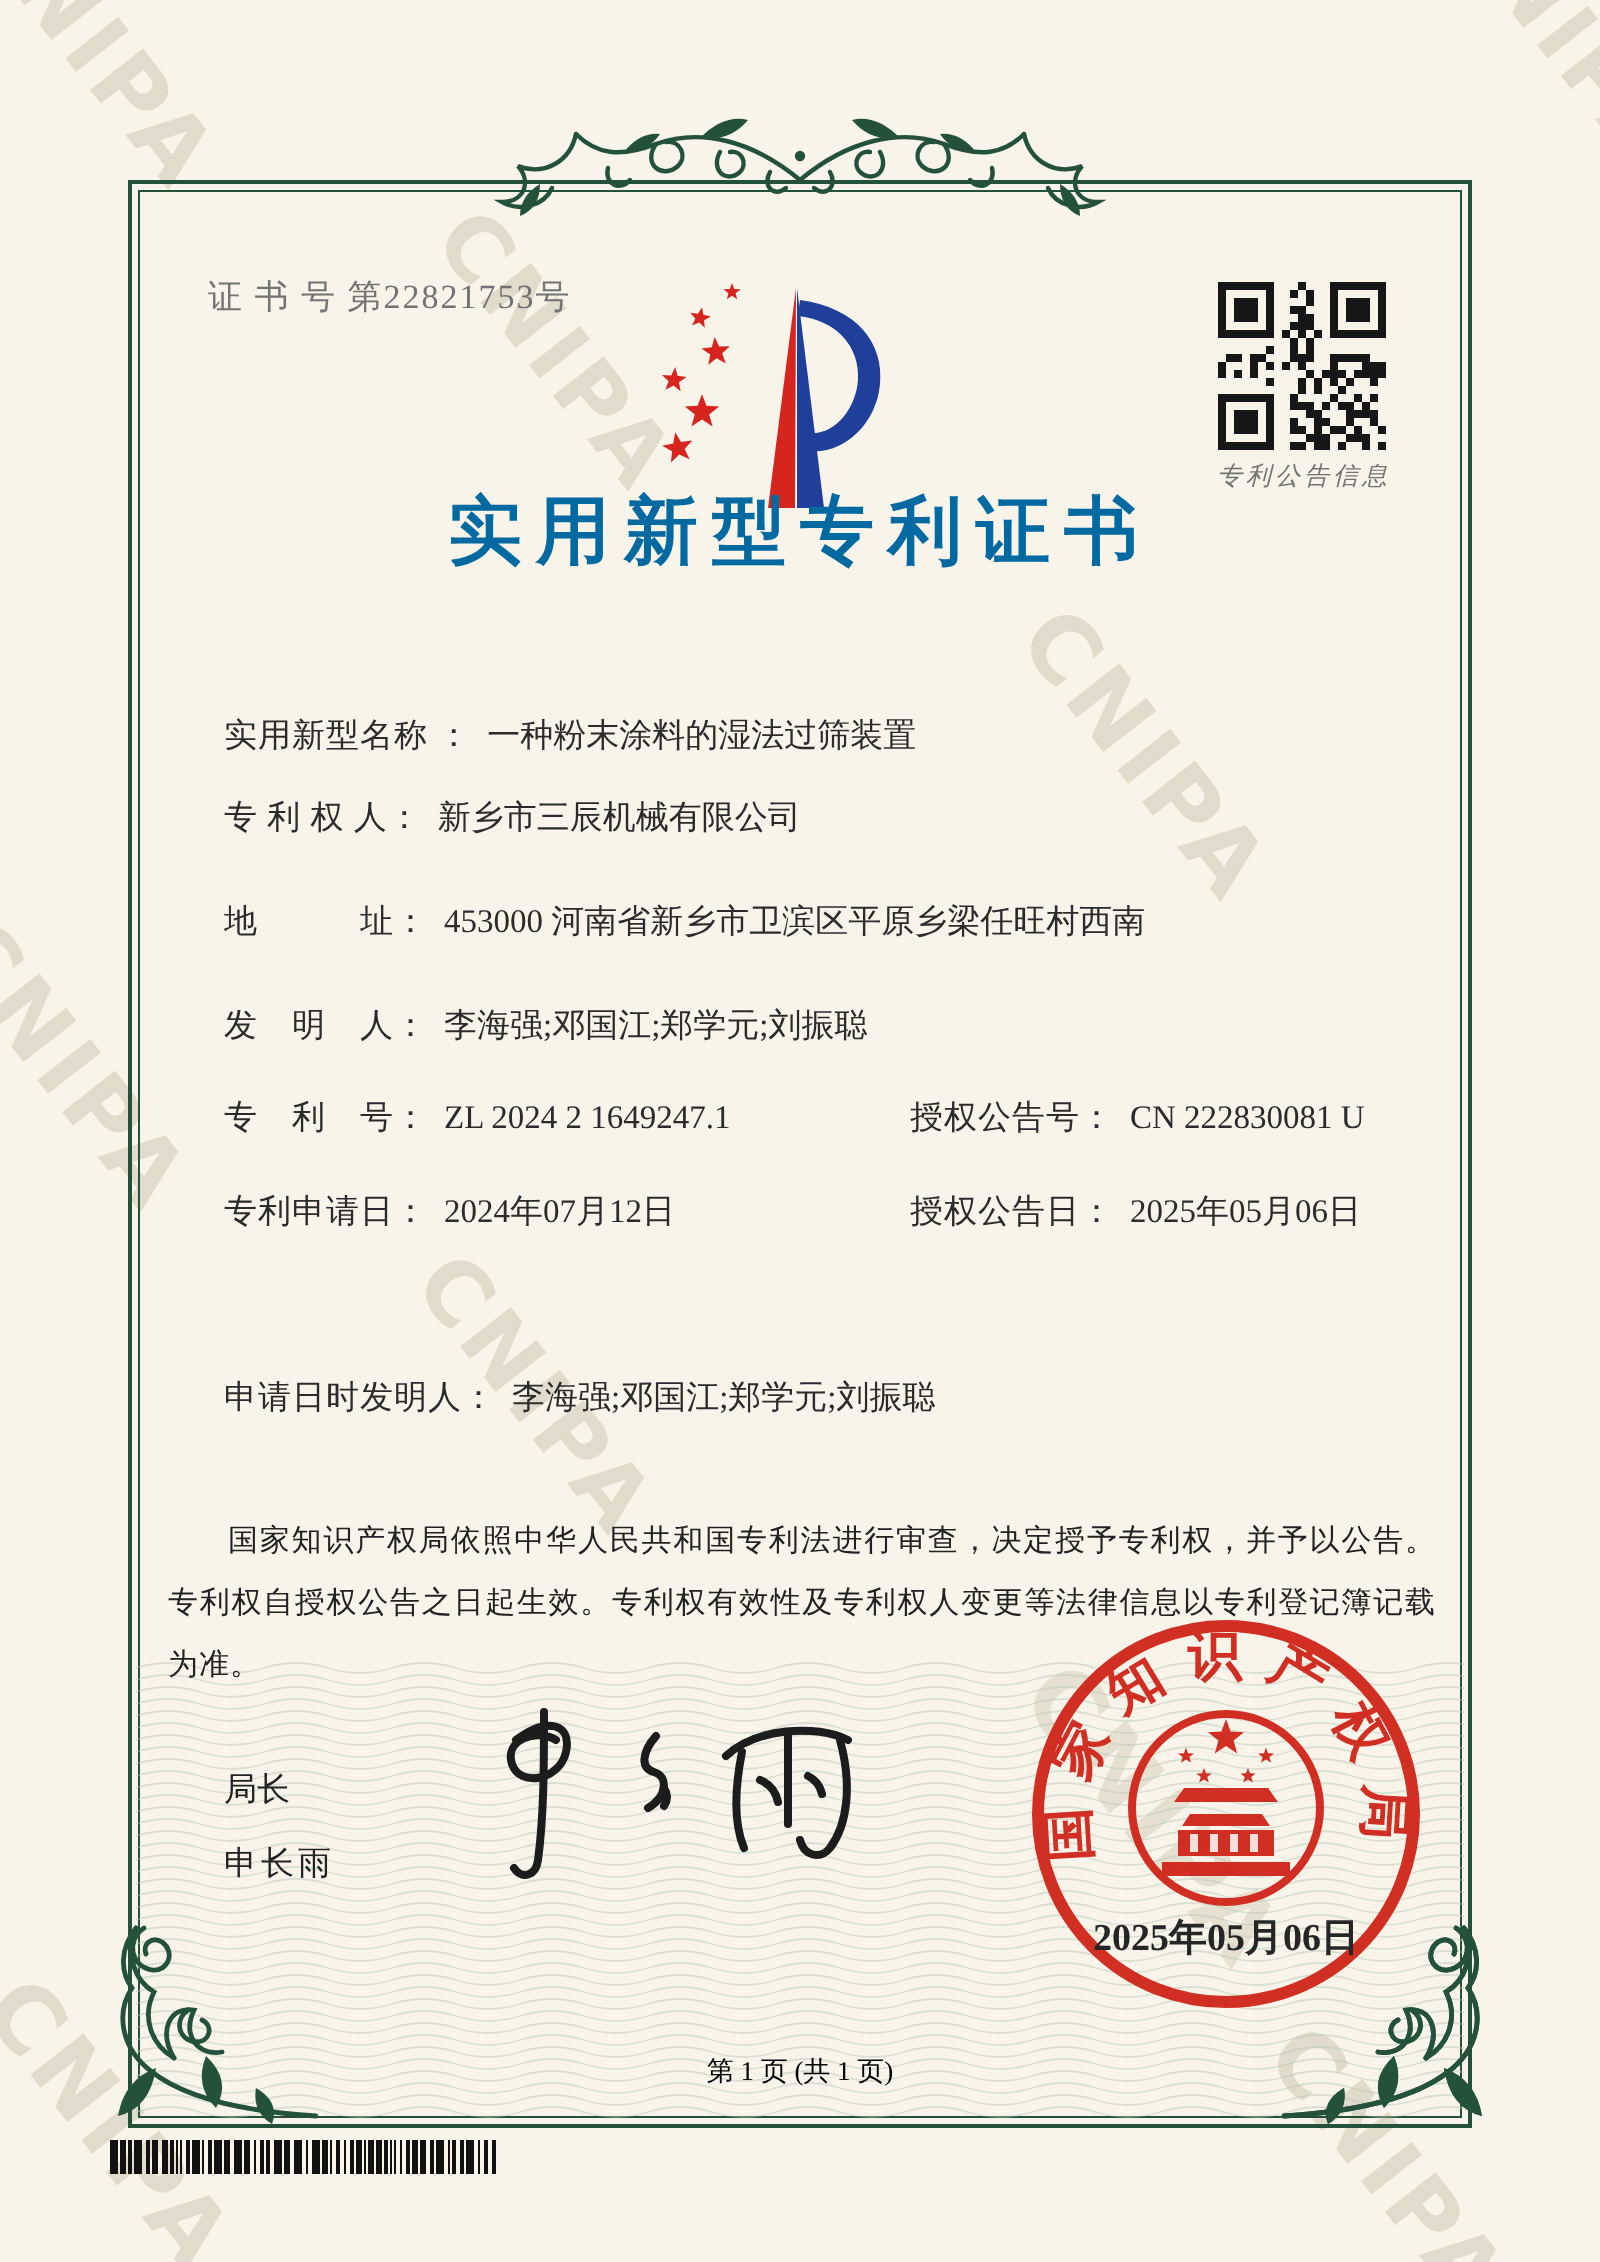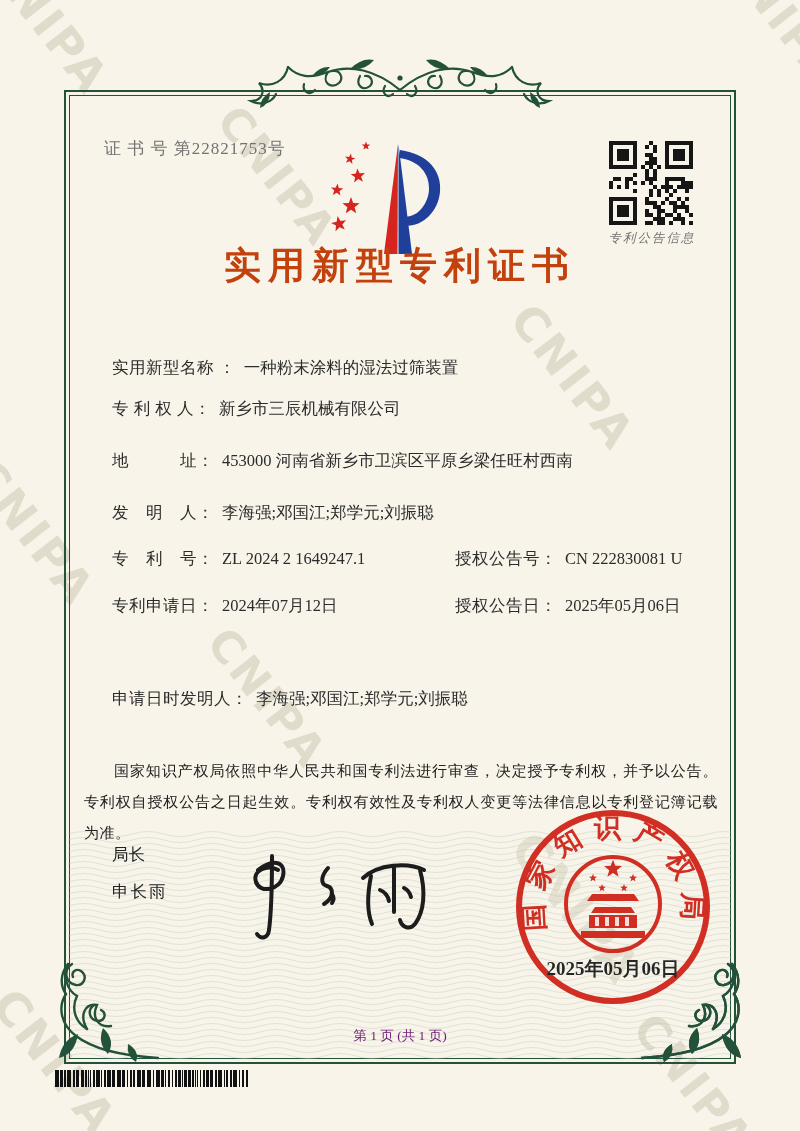--- a/index.html
+++ b/index.html
@@ -40,47 +40,47 @@
   
   #waves{position:absolute;left:68px;top:830px;width:664px;height:232px;z-index:2;}
 
   
   #cert-no{position:absolute;left:104px;top:137px;font-size:17px;letter-spacing:1px;color:#737373;z-index:4;}
   #logo{position:absolute;left:326px;top:134px;width:134px;height:128px;z-index:4;}
   #qr{position:absolute;left:607px;top:139px;width:88px;height:88px;z-index:4;}
   #qr-caption{position:absolute;left:584px;top:230px;width:136px;text-align:center;
       font-size:12.5px;letter-spacing:2px;color:#737373;font-style:italic;z-index:4;}
   #title{position:absolute;left:0;top:241px;width:800px;text-align:center;
-      font-size:37px;font-weight:700;letter-spacing:7px;color:#c2410c;z-index:4;}
+      font-size:37px;font-weight:700;letter-spacing:7px;color:#0369a1;z-index:4;}
 
   
   .row{position:absolute;left:112px;font-size:16.5px;color:var(--ink);z-index:4;white-space:nowrap;}
   .row .lbl{letter-spacing:.5px;}
   .row .val{margin-left:8px;}
   .col2{position:absolute;left:343px;}
   #row0{top:335px;margin-top:22px;} #row1{top:398px;} #row2{top:450px;} #row3{top:502px;}
   #row4{top:548px;} #row5{top:595px;} #row6{top:642px;} #row7{top:688px;}
 
   
   #statement{position:absolute;left:84px;top:756px;width:634px;z-index:4;
       font-size:15px;line-height:31px;color:#222;text-indent:2em;
       text-align:justify;letter-spacing:.5px;}
 
   
-  #director{position:absolute;left:112px;top:844px;z-index:4;
+  #director{position:absolute;left:112px;top:884px;z-index:4;
       font-family:"Liberation Sans","DejaVu Sans",sans-serif;font-size:16.5px;color:#222;}
   #director .name{display:block;margin-top:15px;letter-spacing:2px;}
   #sig{position:absolute;left:228px;top:848px;width:210px;height:100px;z-index:4;}
 
   
   #seal{position:absolute;left:513px;top:807px;width:200px;height:200px;z-index:5;opacity:.94;}
 
   
   #page-no{position:absolute;left:0;top:1027px;width:800px;text-align:center;
-      font-size:13.5px;color:#701a75;z-index:4;}
+      font-size:13.5px;color:#000000;z-index:4;}
   #barcode{position:absolute;left:54px;top:1070px;width:200px;height:17px;z-index:4;}
 </style>
 </head>
 <body>
 
 <div id="page">
 
   <span class="wm wm1">CNIPA</span>
   <span class="wm wm2">CNIPA</span>
   <span class="wm wm3">CNIPA</span>

